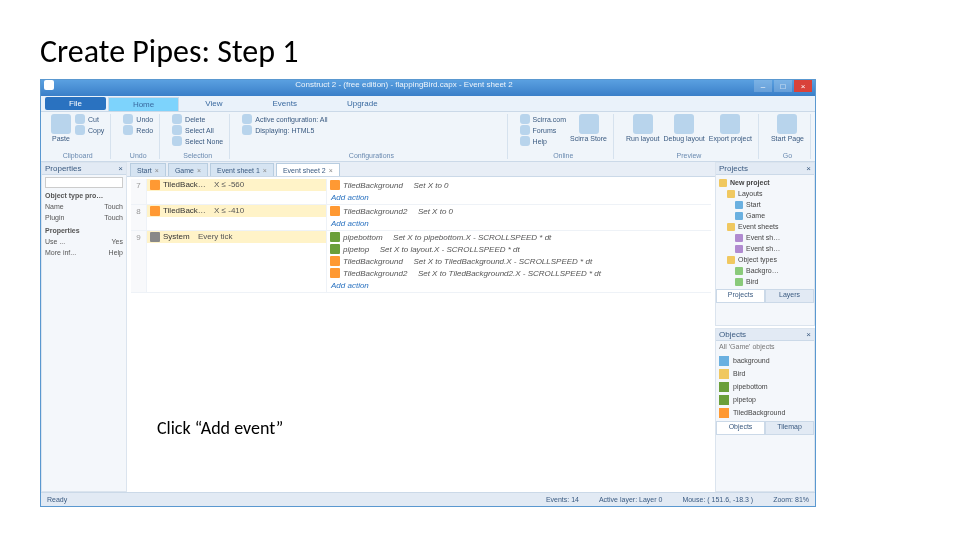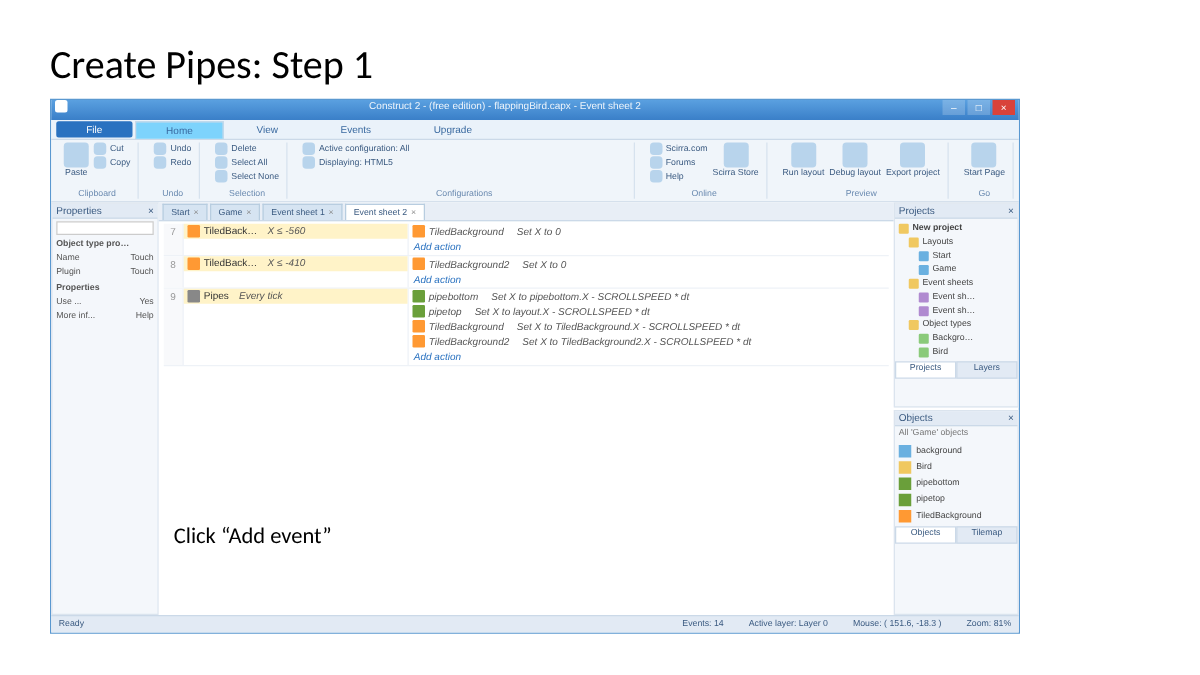--- a/index.html
+++ b/index.html
@@ -41,21 +41,21 @@
 .event-sheet{flex:1;overflow:auto;padding:2px 4px;font-size:8px;color:#333}
 .ev-row{display:flex;border-bottom:1px solid #eef2f7;min-height:16px}
 .ev-num{width:16px;background:#f8f9fb;text-align:center;color:#999;border-right:1px solid #eef2f7;padding-top:2px}
 .ev-cond{width:180px;border-right:1px solid #eef2f7}
 .cond-line{display:flex;gap:3px;align-items:flex-start;padding:1px 3px}
 .cond-line.ybg{background:#fff3c8}
 .obj-ico{width:10px;height:10px;border-radius:1px;flex-shrink:0}
 .oc-bg{background:#ff9933}
 .oc-sys{background:#888}
 .oc-pipe{background:#6a9f3a}
-.cond-txt{font-style:italic;color:#555}
+.cond-txt{color:#555}
 .ev-act{flex:1}
 .act-line{display:flex;gap:3px;align-items:center;padding:1px 3px;font-style:italic;color:#555}
 .add-action{color:#2a72c0;font-style:italic;padding:2px 4px;font-size:8px}
 .add-event-wrap{position:relative;margin:4px 0 0 16px}
 .add-event{color:#2a72c0;font-style:italic;font-size:9px}
 .annot-ring{position:absolute;border:2px solid #d02020;border-radius:50%/70%;width:72px;height:18px;top:-3px;left:-6px;pointer-events:none}
 .annot-arrow{position:absolute;top:14px;left:26px;pointer-events:none}
 .annot-caption{position:absolute;font-family:Calibri,Arial,sans-serif;font-size:18px;color:#000}
 .right-side{width:100px;display:flex;flex-direction:column;gap:2px}
 .tree{padding:2px 3px;font-size:7px;color:#444;line-height:11px}
@@ -292,32 +292,32 @@
                   <div class="cond-line ybg"><div class="obj-ico oc-bg"></div><span>TiledBack…</span>&nbsp;<span class="cond-txt">X ≤  -410</span></div>
                 </div>
                 <div class="ev-act">
                   <div class="act-line"><div class="obj-ico oc-bg"></div><span>TiledBackground2</span>&nbsp;&nbsp;<span>Set X to 0</span></div>
                   <div class="add-action">Add action</div>
                 </div>
               </div>
               <div class="ev-row">
                 <div class="ev-num">9</div>
                 <div class="ev-cond">
-                  <div class="cond-line ybg"><div class="obj-ico oc-sys"></div><span>Pipes</span>&nbsp;<span class="cond-txt">Every tick</span></div>
+                  <div class="cond-line ybg"><div class="obj-ico oc-sys"></div><span>System</span>&nbsp;<span class="cond-txt">Every tick</span></div>
                 </div>
                 <div class="ev-act">
                   <div class="act-line"><div class="obj-ico oc-pipe"></div><span>pipebottom</span>&nbsp;&nbsp;<span>Set X to pipebottom.X - SCROLLSPEED * dt</span></div>
                   <div class="act-line"><div class="obj-ico oc-pipe"></div><span>pipetop</span>&nbsp;&nbsp;<span>Set X to layout.X - SCROLLSPEED * dt</span></div>
                   <div class="act-line"><div class="obj-ico oc-bg"></div><span>TiledBackground</span>&nbsp;&nbsp;<span>Set X to TiledBackground.X - SCROLLSPEED * dt</span></div>
                   <div class="act-line"><div class="obj-ico oc-bg"></div><span>TiledBackground2</span>&nbsp;&nbsp;<span>Set X to TiledBackground2.X - SCROLLSPEED * dt</span></div>
                   <div class="add-action">Add action</div>
                 </div>
               </div>
             </div>
-          <div class="annot-caption" style="left:98px;top:255px">Click “Add event”</div>
+          <div class="annot-caption" style="left:116px;top:255px">Click “Add event”</div>
         </div>
       </div>
 
       <div class="right-side">
         <div class="panel" style="flex:1">
           <div class="panel-title">
               <span>Projects</span>
               <span>×</span>
             </div>
           <div class="tree" id="proj-tree">

